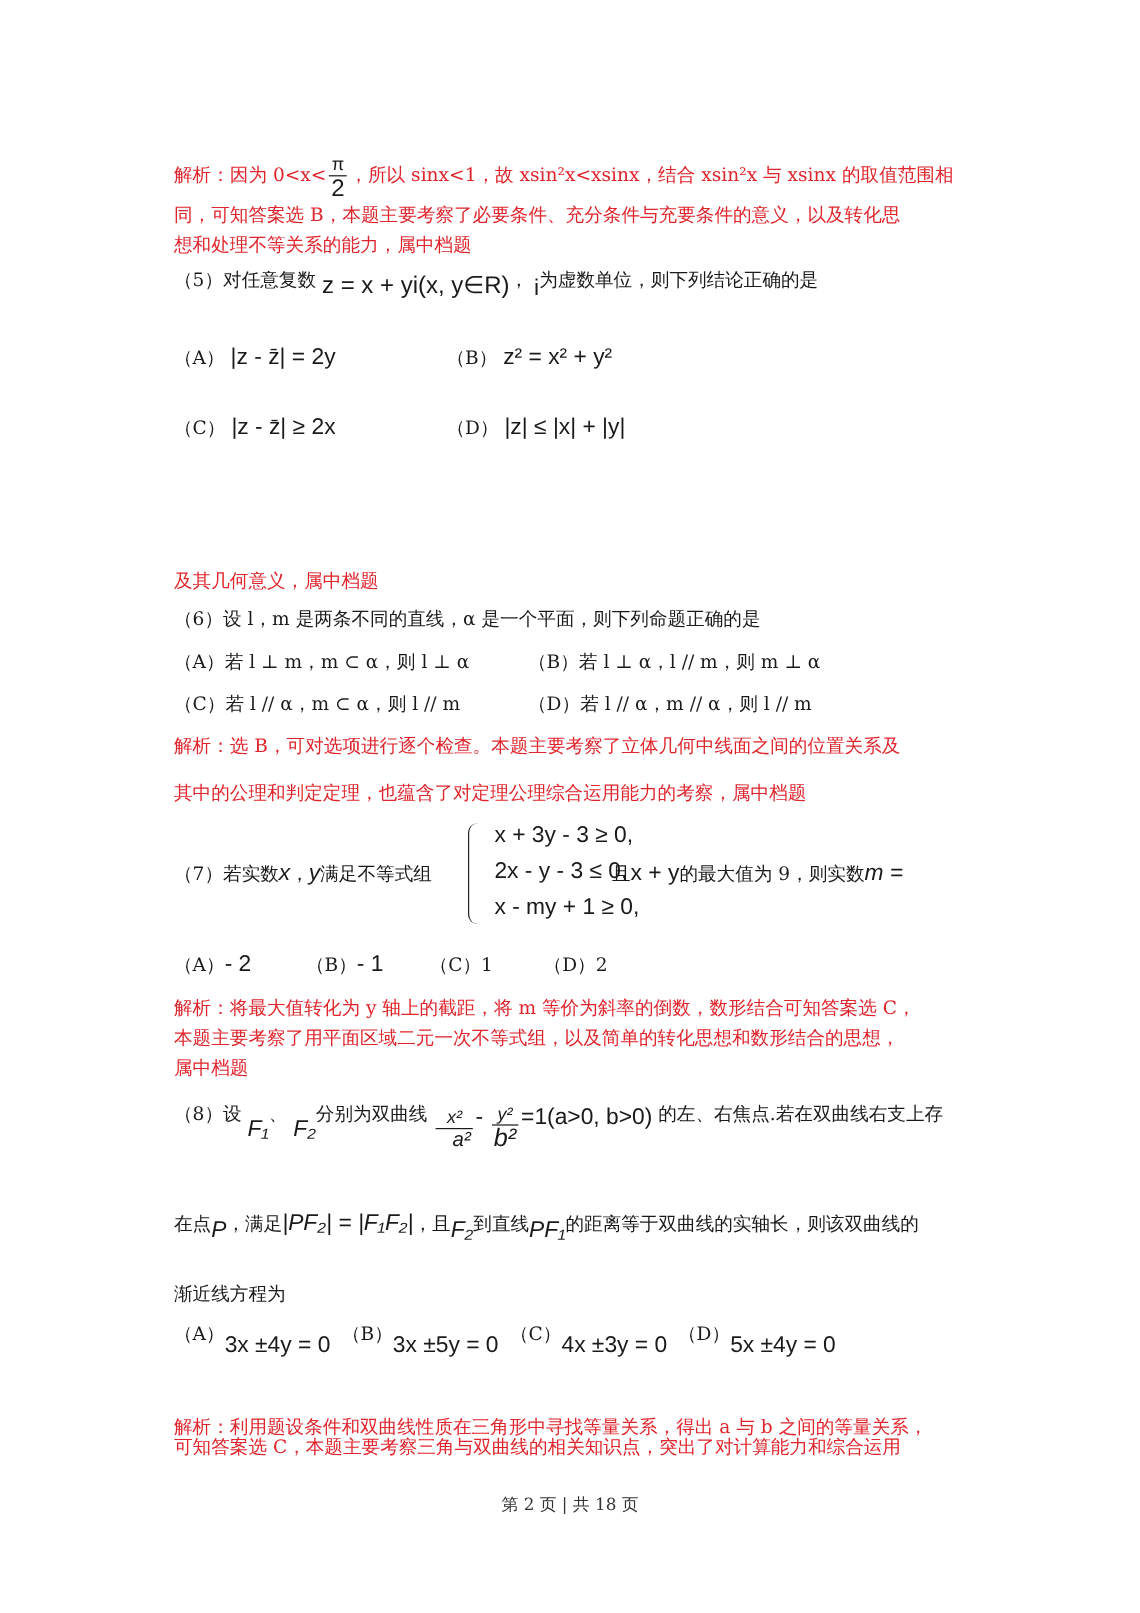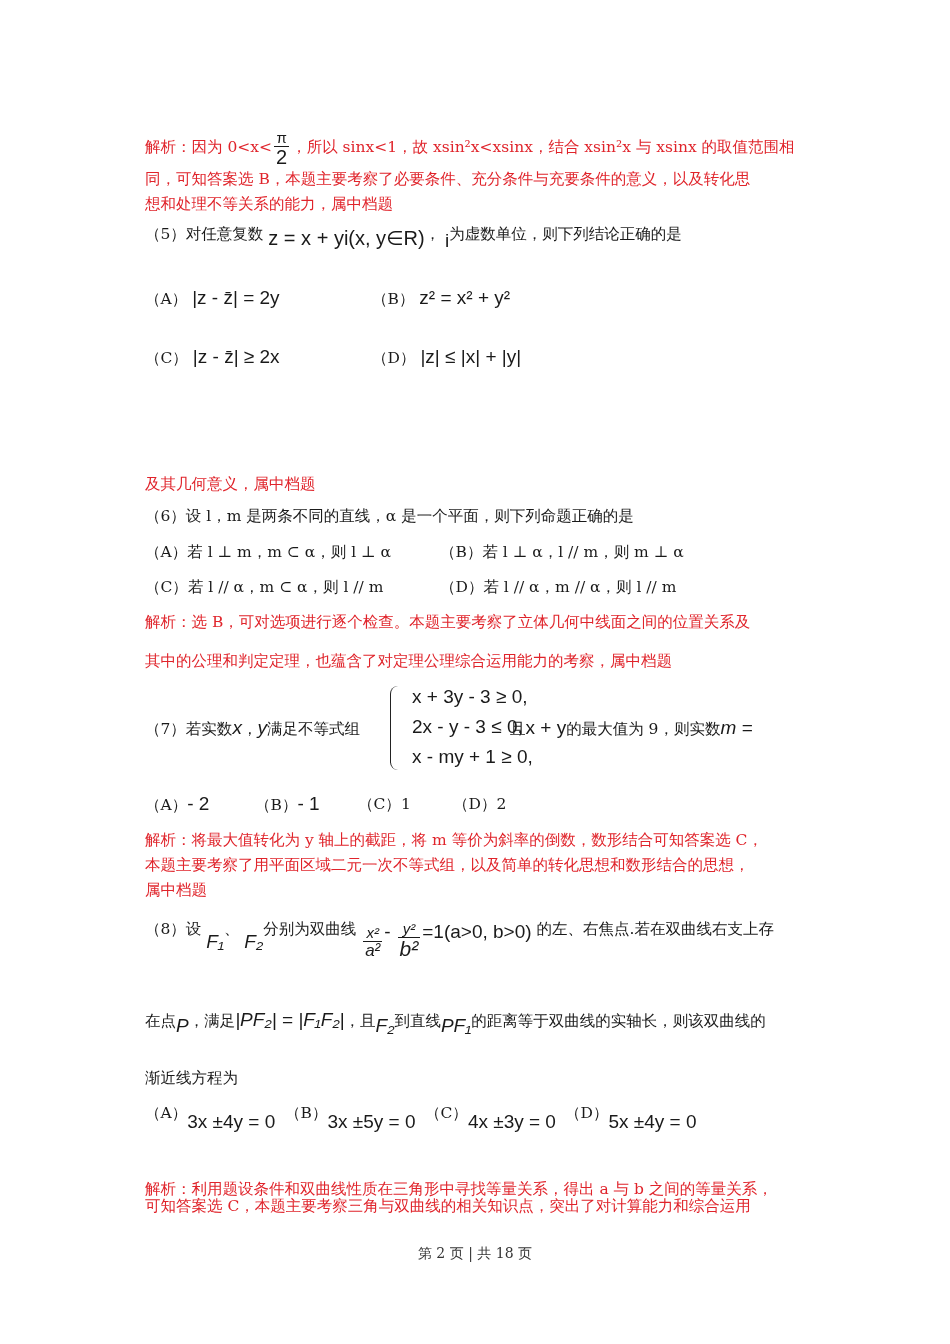--- a/index.html
+++ b/index.html
@@ -97,21 +97,21 @@
     <span>（D）</span><span>2</span>
   </div>
   <div class="line red" style="top:830px;">解析：将最大值转化为 y 轴上的截距，将 m 等价为斜率的倒数，数形结合可知答案选 C，</div>
   <div class="line red" style="top:855px;">本题主要考察了用平面区域二元一次不等式组，以及简单的转化思想和数形结合的思想，</div>
   <div class="line red" style="top:880px;">属中档题</div>
 
   <div class="line" style="top:918px;">
     <span>（8）设</span>
     <span class="math mi" style="position:relative;top:14px;margin-top:17px;">F₁</span><span>、</span>
     <span class="math mi" style="position:relative;top:14px;">F₂</span><span>分别为双曲线</span>
-    <span class="frac" style="vertical-align:-22px;"><span class="num mi">x²</span><span class="den mi" style="font-size:17px;">a²</span></span><span class="math" style="position:relative;top:4px;">-</span>
+    <span class="frac" style="vertical-align:-22px;"><span class="num mi">x²</span><span class="den mi" style="font-size:17px;margin-left:12px;">a²</span></span><span class="math" style="position:relative;top:4px;">-</span>
     <span class="frac" style="vertical-align:-22px;"><span class="num mi">y²</span><span class="den mi" style="font-size:21px;">b²</span></span><span class="math" style="position:relative;top:4px;">=1(a&gt;0, b&gt;0)</span>
     <span>的左、右焦点.若在双曲线右支上存</span>
   </div>
   <div class="line" style="top:1010px;">
     <span>在点</span><span class="math mi" style="position:relative;top:6px;">P</span><span>，满足</span><span class="math mi">|PF₂| = |F₁F₂|</span><span>，且</span><span class="math mi" style="position:relative;top:6px;">F₂</span><span>到直线</span><span class="math mi" style="position:relative;top:6px;">PF₁</span><span>的距离等于双曲线的实轴长，则该双曲线的</span>
   </div>
   <div class="line" style="top:1068px;">渐近线方程为</div>
 
   <div class="opt line" style="top:1102px;left:145px;">
     <span>（A）</span><span class="math" style="position:relative;top:10px;">3x ±4y = 0</span>

